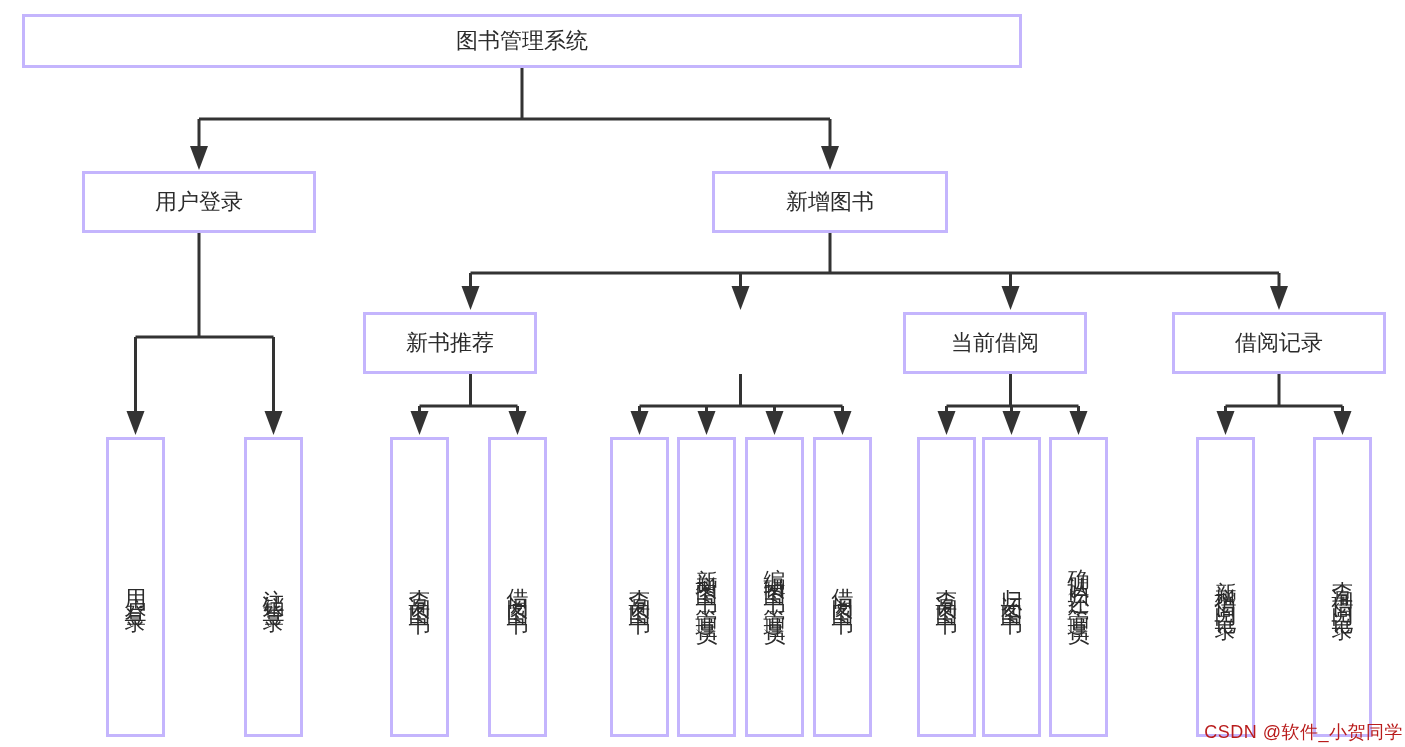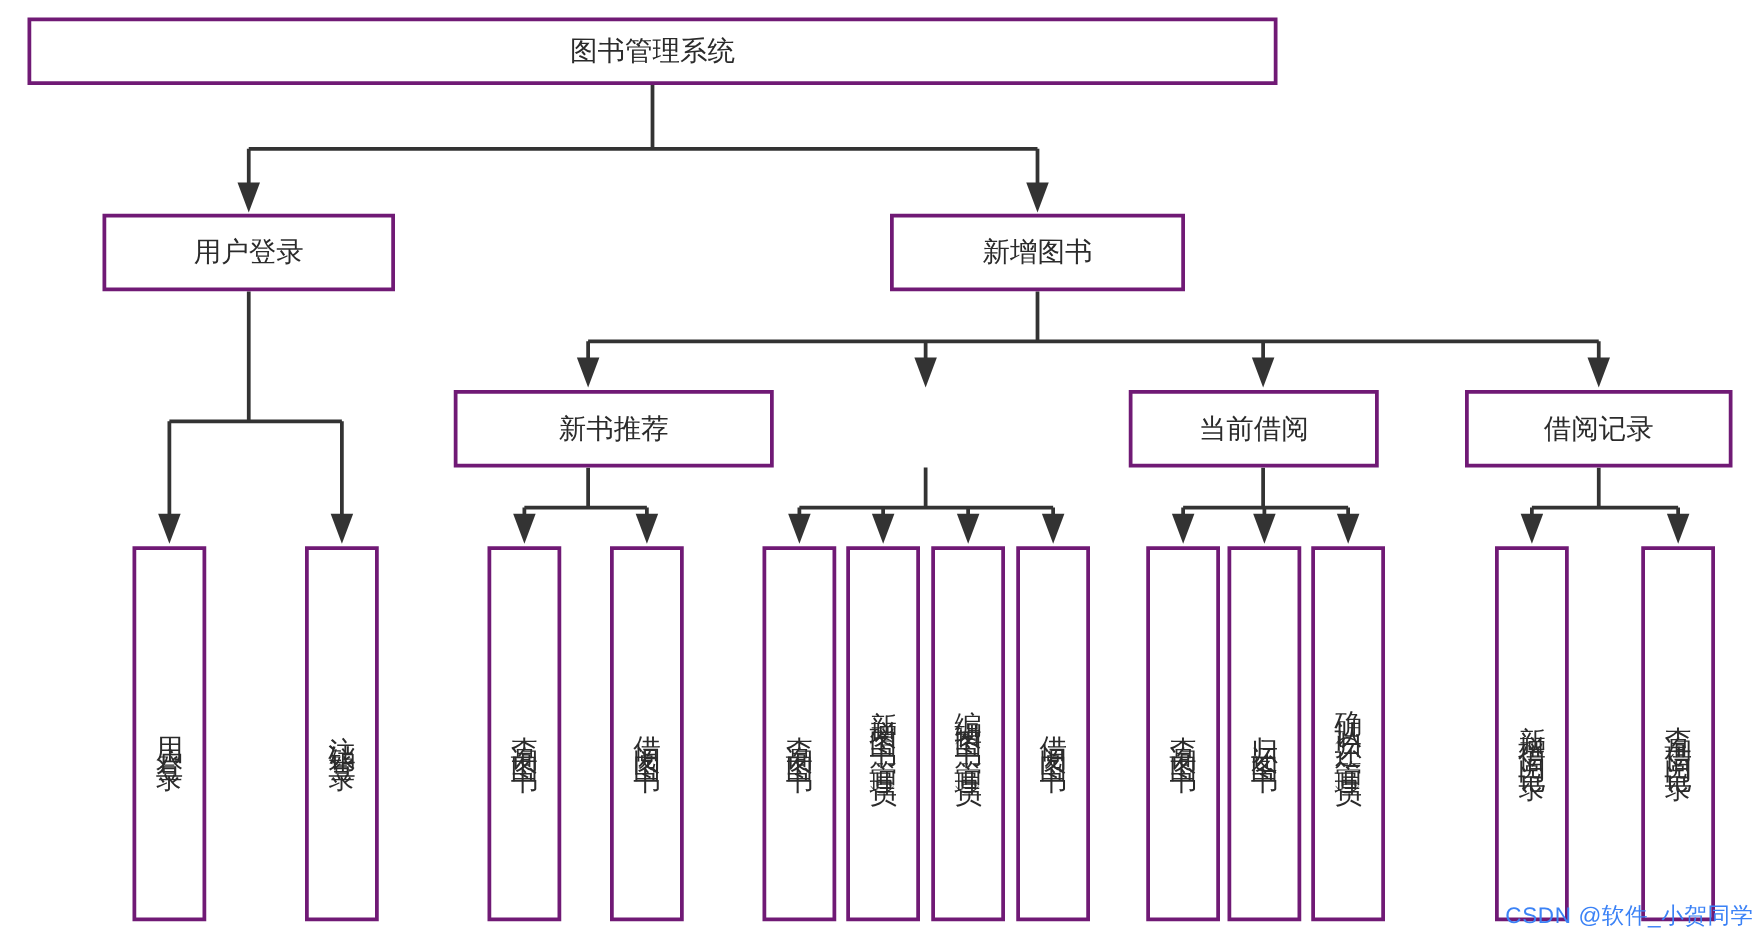--- a/index.html
+++ b/index.html
@@ -12,36 +12,36 @@
     position:relative; width:1405px; height:747px;
     background:#ffffff; overflow:hidden;
   }
   .connectors {
     position:absolute; left:0; top:0; width:1405px; height:747px;
     pointer-events:none;
   }
   .connectors path { stroke:#333333; stroke-width:3; fill:none; }
   .connectors polygon { fill:#333333; }
   .box {
-    position:absolute; background:#ffffff; border:3px solid #701a75;
+    position:absolute; background:#ffffff; border:3px solid #c4b5fd;
     display:flex; align-items:center; justify-content:center;
     color:#2b2b2b; text-align:center;
   }
   .root  { left:22px;  top:14px;  width:1000px; height:54px; font-size:22px; }
   .lvl2  { top:171px; height:62px; font-size:22px; }
   .lvl3  { top:312px; height:62px; font-size:22px; }
   .leaf  { top:437px; width:59px; height:300px; }
   .vtext {
     writing-mode:vertical-rl; text-orientation:mixed;
     font-size:22px; letter-spacing:8px; line-height:1.1; white-space:nowrap;
     color:#2b2b2b;
   }
   .watermark {
     position:absolute; right:2px; bottom:3px;
-    font-size:18px; color:#3b82f6; letter-spacing:0.5px;
+    font-size:18px; color:#b91c1c; letter-spacing:0.5px;
   }
 </style>
 </head>
 <body>
 
 <div class="canvas">
 
   <svg class="connectors" viewBox="0 0 1405 747">
     <g>
       <path d="M522,68 L522,119 M199,119 L830,119 M199,119 L199,150 M830,119 L830,150"></path>
@@ -83,22 +83,22 @@
       <polygon points="1216.5,411 1234.5,411 1225.5,435"></polygon>
       <polygon points="1333.5,411 1351.5,411 1342.5,435"></polygon>
     </g>
   </svg>
 
   <div class="box root">图书管理系统</div>
 
   <div class="box lvl2" style="left:82px; width:234px;">用户登录</div>
   <div class="box lvl2" style="left:712px; width:236px;">新增图书</div>
 
-  <div class="box lvl3" style="left:363px; width:256px;">新书推荐</div>
-  <div class="box lvl3" style="left:903px; width:200px;">当前借阅</div>
+  <div class="box lvl3" style="left:363px; width:174px;">新书推荐</div>
+  <div class="box lvl3" style="left:903px; width:184px;">当前借阅</div>
   <div class="box lvl3" style="left:1172px; width:214px;">借阅记录</div>
 
   <div class="box leaf" style="left:106px;">
     <span class="vtext">用户登录</span>
   </div>
   <div class="box leaf" style="left:244px;">
     <span class="vtext">注销登录</span>
   </div>
 
   <div class="box leaf" style="left:390px;">

